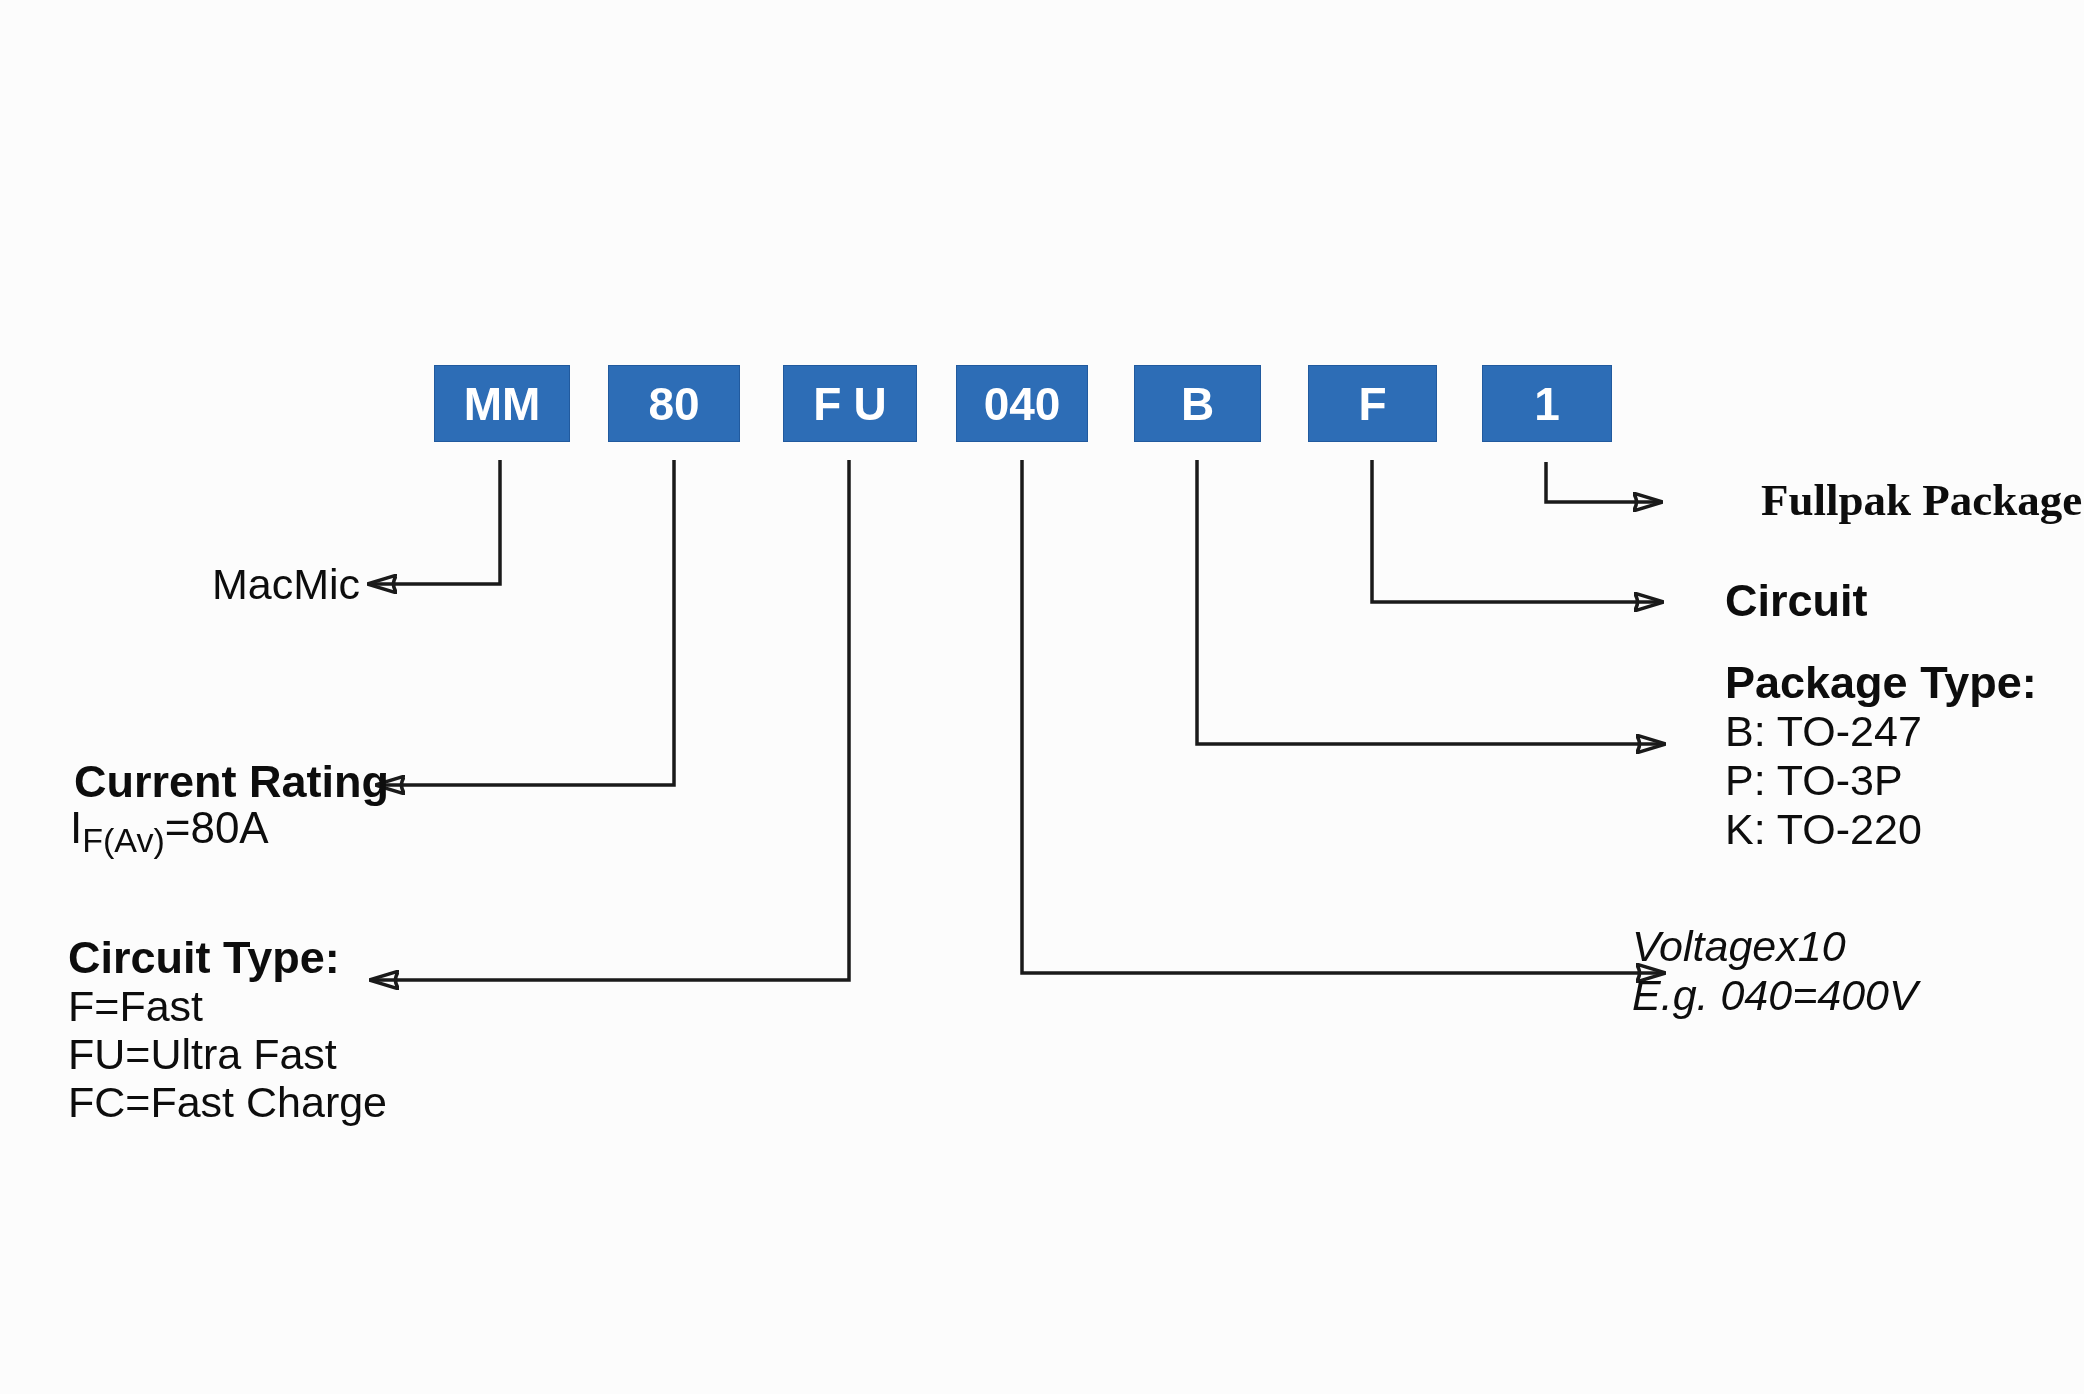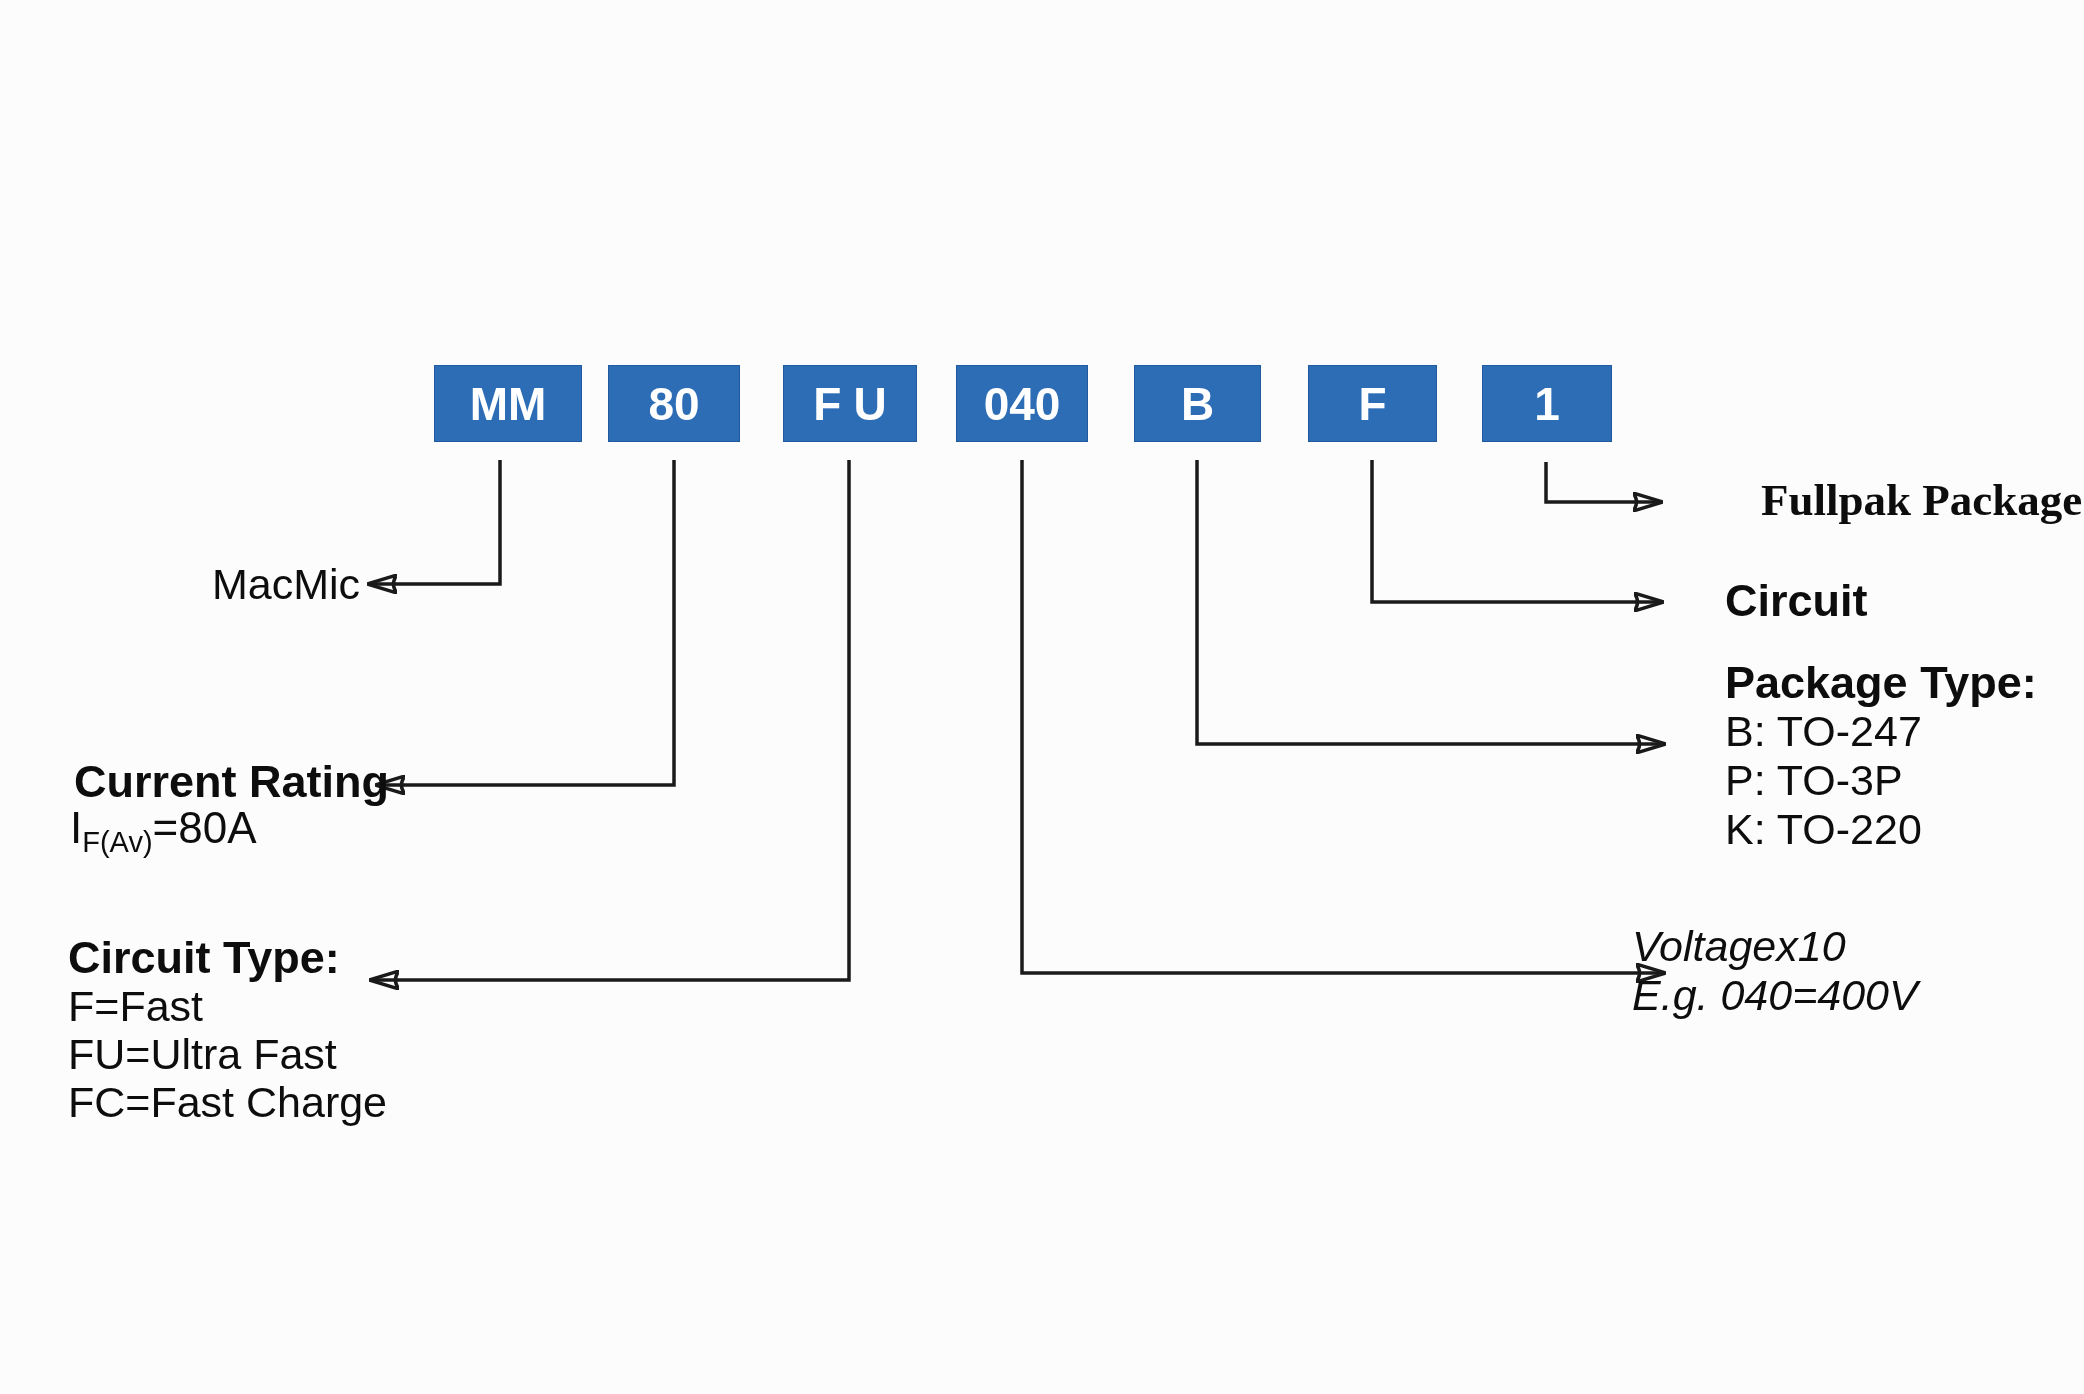--- a/index.html
+++ b/index.html
@@ -36,21 +36,21 @@
   }
   .code-box.spaced span{letter-spacing:12px;margin-right:-12px;}
   .lbl{position:absolute;white-space:nowrap;line-height:1;}
   .lbl.bold{font-weight:700;}
   .block{position:absolute;white-space:nowrap;}
   .block div{line-height:49px;}
   .block.tight div{line-height:48px;}
   .fs{font-size:43px;}
   .fsb{font-size:45px;font-weight:700;}
   #current-value{font-size:44px;}
-  #current-value .subscript{font-size:29px;position:relative;top:9px;}
+  #current-value .subscript{font-size:34px;position:relative;top:9px;}
 </style>
 </head>
 <body>
 
 <div id="canvas">
 
   <svg id="connectors" viewBox="0 0 2084 1394" xmlns="http://www.w3.org/2000/svg">
     <defs>
       <marker id="arrow" viewBox="0 0 30 20" refX="29" refY="10" markerWidth="30" markerHeight="20" markerUnits="userSpaceOnUse" orient="auto">
         <path d="M0,1 L30,10 L0,19 Q7,10 0,1 Z" fill="#1a1a1a" stroke="none"></path>
@@ -58,21 +58,21 @@
     </defs>
     <path d="M500,460 L500,584 L368,584" marker-end="url(#arrow)"></path>
     <path d="M674,460 L674,785 L376,785" marker-end="url(#arrow)"></path>
     <path d="M849,460 L849,980 L370,980" marker-end="url(#arrow)"></path>
     <path d="M1022,460 L1022,973 L1665,973" marker-end="url(#arrow)"></path>
     <path d="M1197,460 L1197,744 L1665,744" marker-end="url(#arrow)"></path>
     <path d="M1372,460 L1372,602 L1663,602" marker-end="url(#arrow)"></path>
     <path d="M1546,462 L1546,502 L1662,502" marker-end="url(#arrow)"></path>
   </svg>
 
-  <div class="code-box" style="left:434px;width:148px;">
+  <div class="code-box" style="left:434px;width:136px;">
       <span>MM</span>
     </div>
   <div class="code-box" style="left:608px;width:132px;">
       <span>80</span>
     </div>
   <div class="code-box spaced" style="left:783px;width:134px;">
       <span>FU</span>
     </div>
   <div class="code-box" style="left:956px;width:132px;align-items:center;">
       <span>040</span>

